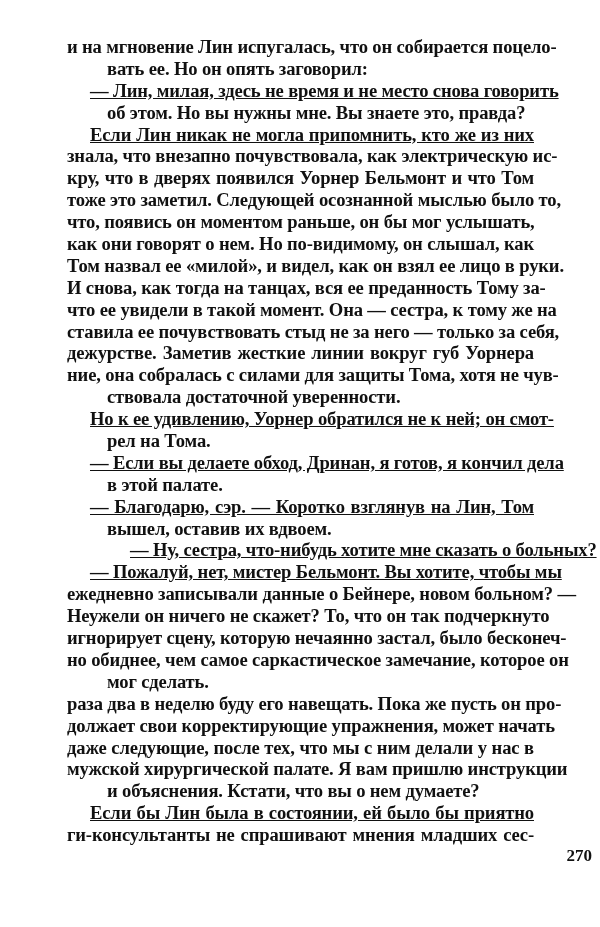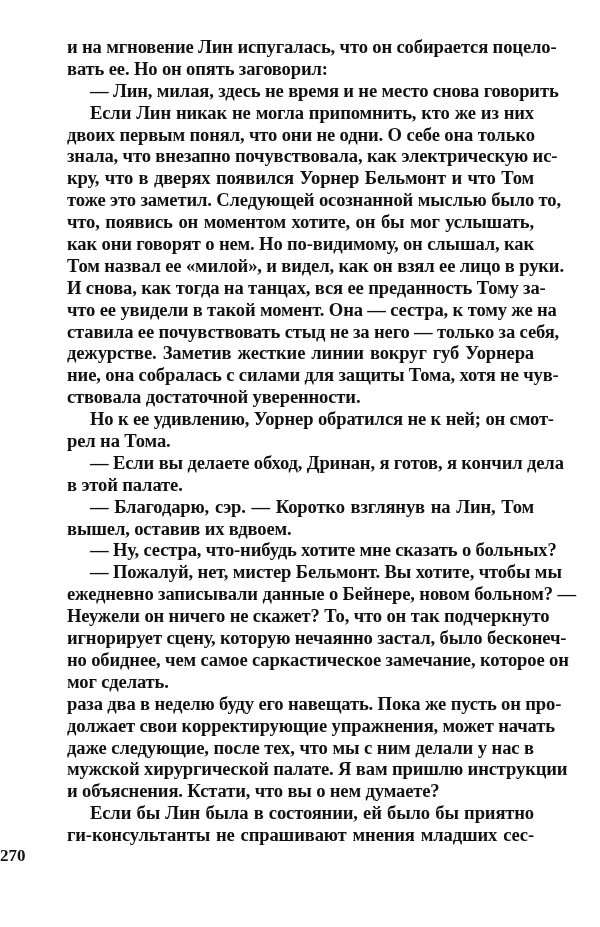--- a/index.html
+++ b/index.html
@@ -27,49 +27,51 @@
     }
     .line {
       display: block;
       height: 21.9px;
       white-space: nowrap;
       text-align: justify;
       text-align-last: justify;
     }
     .line.last {
       text-align-last: left;
+      margin-left: 40px;
     }
     .line.indent {
       padding-left: 23px;
+      text-decoration: underline;
     }
     .page-number {
       position: absolute;
       left: 0;
       width: 592px;
       top: 846px;
-      text-align: left;
+      text-align: right;
       font-family: "Liberation Serif", "DejaVu Serif", serif;
       font-size: 17px;
       font-weight: bold;
       color: #111111;
     }
   </style>
 </head>
 <body>
 
 <div class="page" id="page-text">
     <span class="line">и на мгновение Лин испугалась, что он собирается поцело-</span>
     <span class="line last">вать ее. Но он опять заговорил:</span>
     <span class="line indent">— Лин, милая, здесь не время и не место снова говорить</span>
+    <span class="line last">об этом. Но вы нужны мне. Вы знаете это, правда?</span>
     <span class="line indent">Если Лин никак не могла припомнить, кто же из них</span>
-    <span class="line">двоих первым понял, что они не одни. О себе она только</span>
     <span class="line">знала, что внезапно почувствовала, как электрическую ис-</span>
     <span class="line">кру, что в дверях появился Уорнер Бельмонт и что Том</span>
     <span class="line">тоже это заметил. Следующей осознанной мыслью было то,</span>
-    <span class="line">что, появись он моментом хотите, он бы мог услышать,</span>
+    <span class="line">что, появись он моментом раньше, он бы мог услышать,</span>
     <span class="line">как они говорят о нем. Но по-видимому, он слышал, как</span>
     <span class="line">Том назвал ее «милой», и видел, как он взял ее лицо в руки.</span>
     <span class="line">И снова, как тогда на танцах, вся ее преданность Тому за-</span>
     <span class="line">что ее увидели в такой момент. Она — сестра, к тому же на</span>
     <span class="line">ставила ее почувствовать стыд не за него — только за себя,</span>
     <span class="line">дежурстве. Заметив жесткие линии вокруг губ Уорнера</span>
     <span class="line">ние, она собралась с силами для защиты Тома, хотя не чув-</span>
     <span class="line last">ствовала достаточной уверенности.</span>
     <span class="line indent">Но к ее удивлению, Уорнер обратился не к ней; он смот-</span>
     <span class="line last">рел на Тома.</span>

